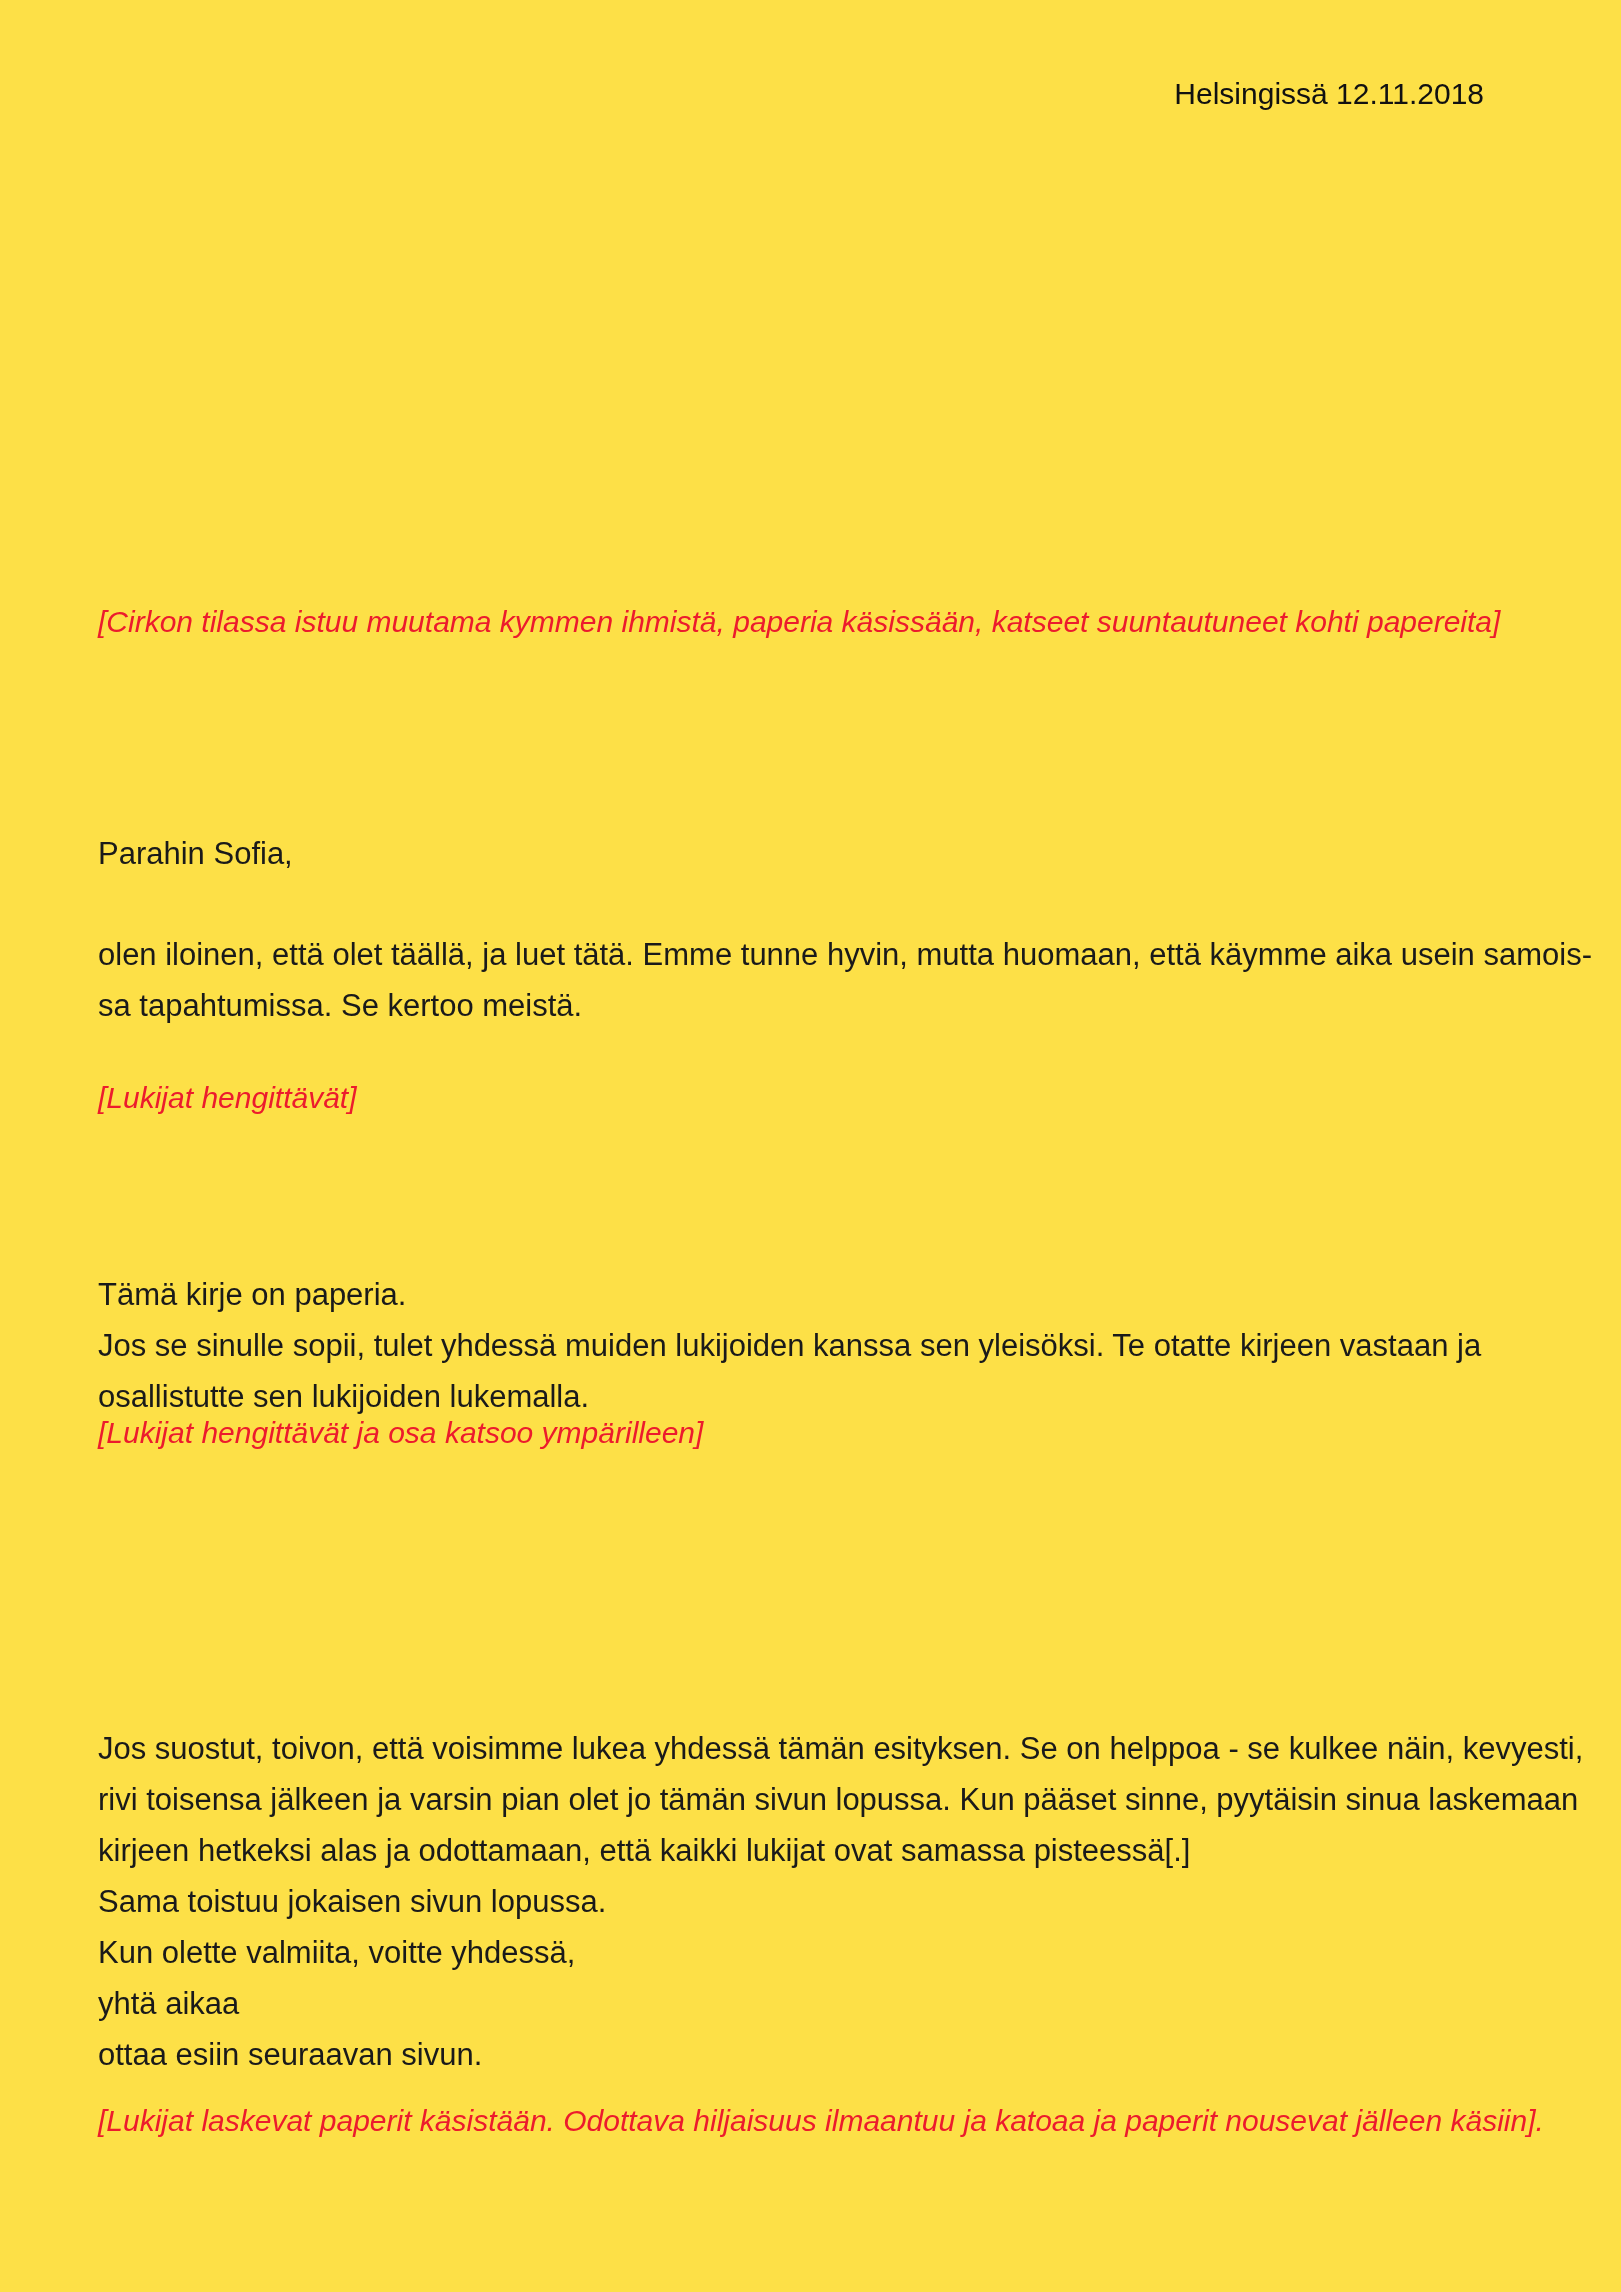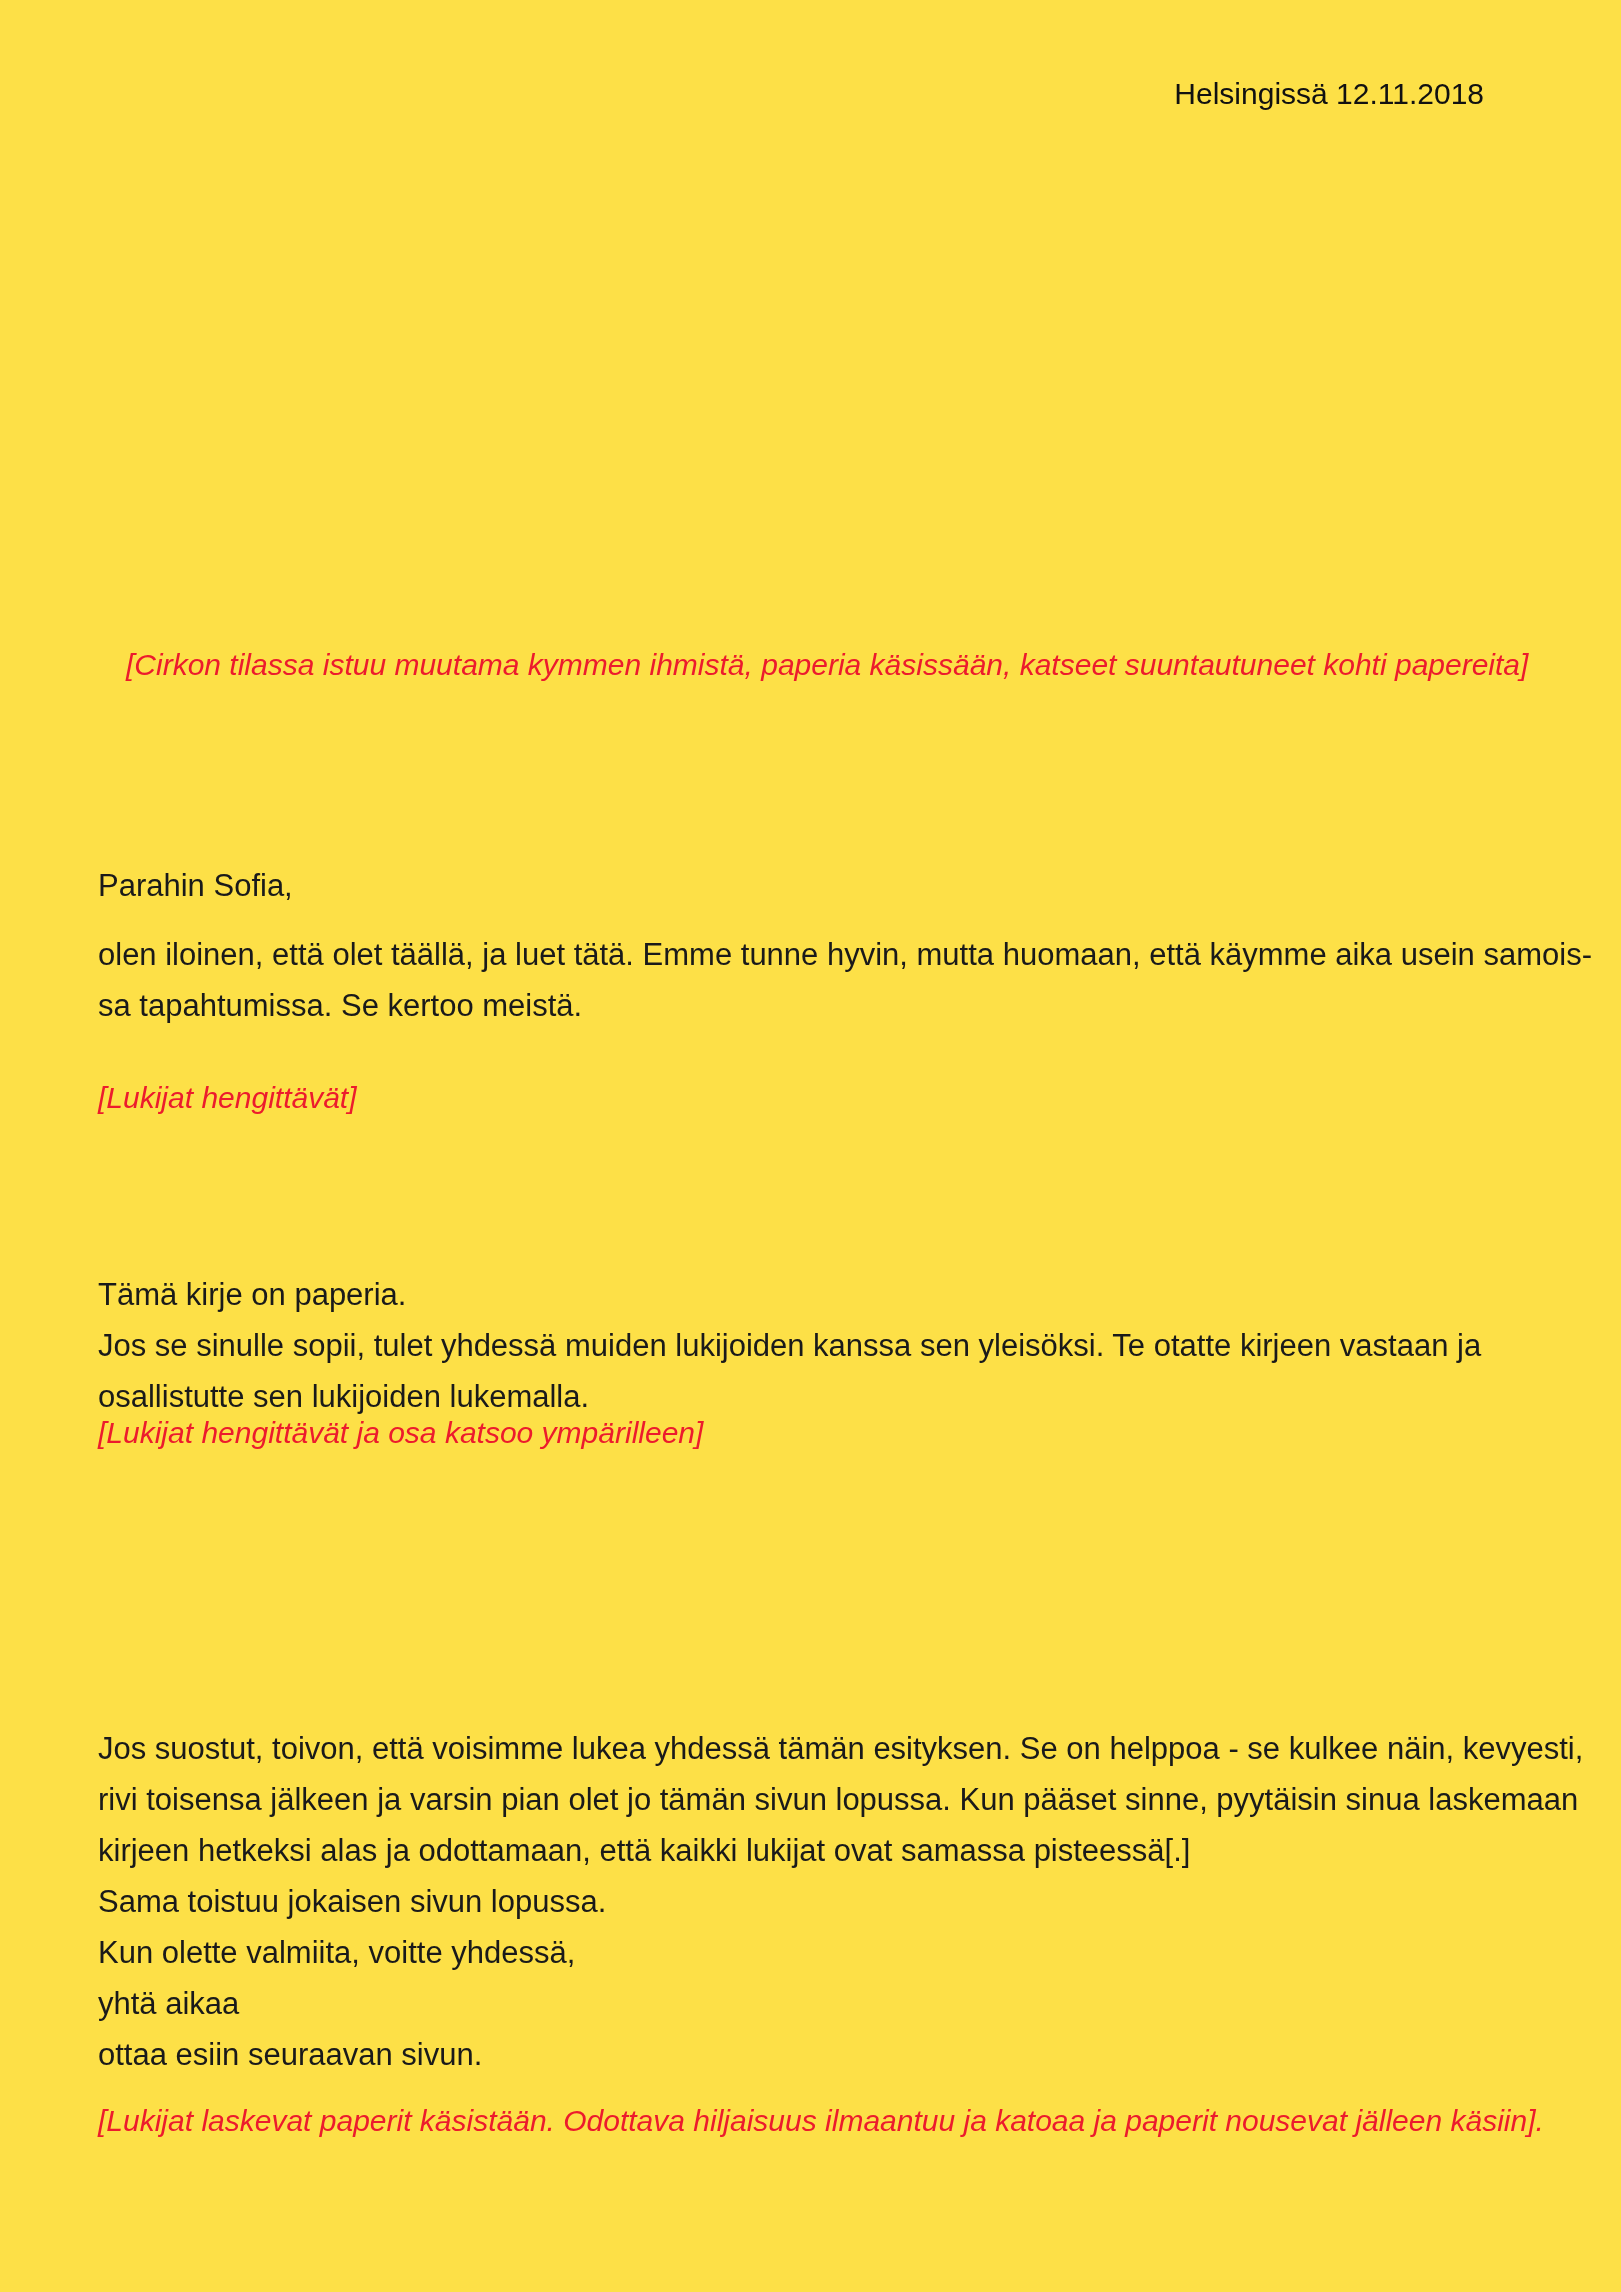--- a/index.html
+++ b/index.html
@@ -39,22 +39,22 @@
   .body-text .line {
     white-space: nowrap;
   }
   .stage-direction {
     font-size: 30px;
     line-height: 43px;
     font-style: italic;
     color: #ec1b2d;
     white-space: nowrap;
   }
-  .sd1 { top: 643px; margin-left: 28px; }
-  .salutation { top: 828px; margin-top: 32px; }
+  .sd1 { top: 600px; }
+  .salutation { top: 828px; }
   .para1 { top: 929px; }
   .sd2 { top: 1076px; }
   .para2 { top: 1269px; }
   .sd3 { top: 1411px; }
   .para3 { top: 1723px; }
   .sd4 { top: 2099px; }
 </style>
 </head>
 <body>
 

